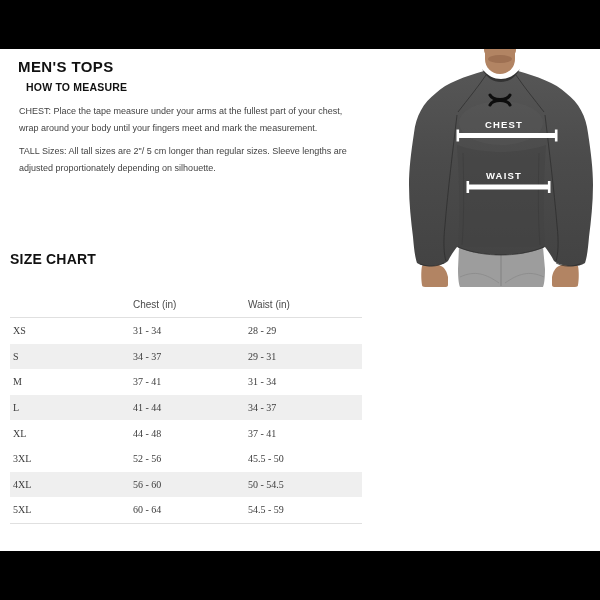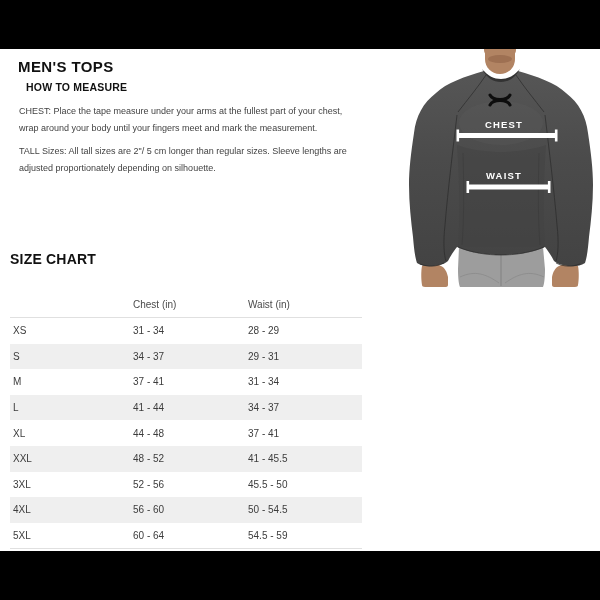--- a/index.html
+++ b/index.html
@@ -16,21 +16,21 @@
   .paras{position:absolute;left:10px;top:103px;width:340px;margin-left:9px;}
   .paras p{margin:0 0 6px 0;font-size:9px;line-height:17px;color:#424242;}
 
   .sc-heading{position:absolute;left:10px;top:251px;margin:0;font-size:14px;font-weight:bold;
               letter-spacing:.2px;color:#111111;}
 
   table.size-chart{position:absolute;left:10px;top:276px;width:352px;border-collapse:collapse;
                    table-layout:fixed;margin-top:15px;}
   table.size-chart th{font-weight:normal;font-size:10px;color:#4a4a4a;text-align:left;
                       height:26px;padding:0;border-bottom:1px solid #e0e0e0;}
-  table.size-chart td{font-size:10px;color:#3c3c3c;text-align:left;height:25.6px;padding:0;}
+  table.size-chart td{font-size:10px;color:#3c3c3c;text-align:left;height:25.6px;padding:0;font-family:Liberation Serif, serif;}
   table.size-chart th:first-child,table.size-chart td:first-child{padding-left:3px;}
   table.size-chart tr.alt{background:#efefef;}
   table.size-chart tbody tr:last-child td{border-bottom:1px solid #e0e0e0;}
 
   .figure{position:absolute;left:400px;top:49px;width:200px;height:288px;}
   .figure svg{display:block;}
 </style>
 </head>
 <body>
 
@@ -80,25 +80,20 @@
         </tr>
         <tr class="alt">
           <td>L</td>
           <td>41 - 44</td>
           <td>34 - 37</td>
         </tr>
         <tr>
           <td>XL</td>
           <td>44 - 48</td>
           <td>37 - 41</td>
-        </tr>
-        <tr class="alt">
-          <td>XXL</td>
-          <td>48 - 52</td>
-          <td>41 - 45.5</td>
         </tr>
         <tr>
           <td>3XL</td>
           <td>52 - 56</td>
           <td>45.5 - 50</td>
         </tr>
         <tr class="alt">
           <td>4XL</td>
           <td>56 - 60</td>
           <td>50 - 54.5</td>

